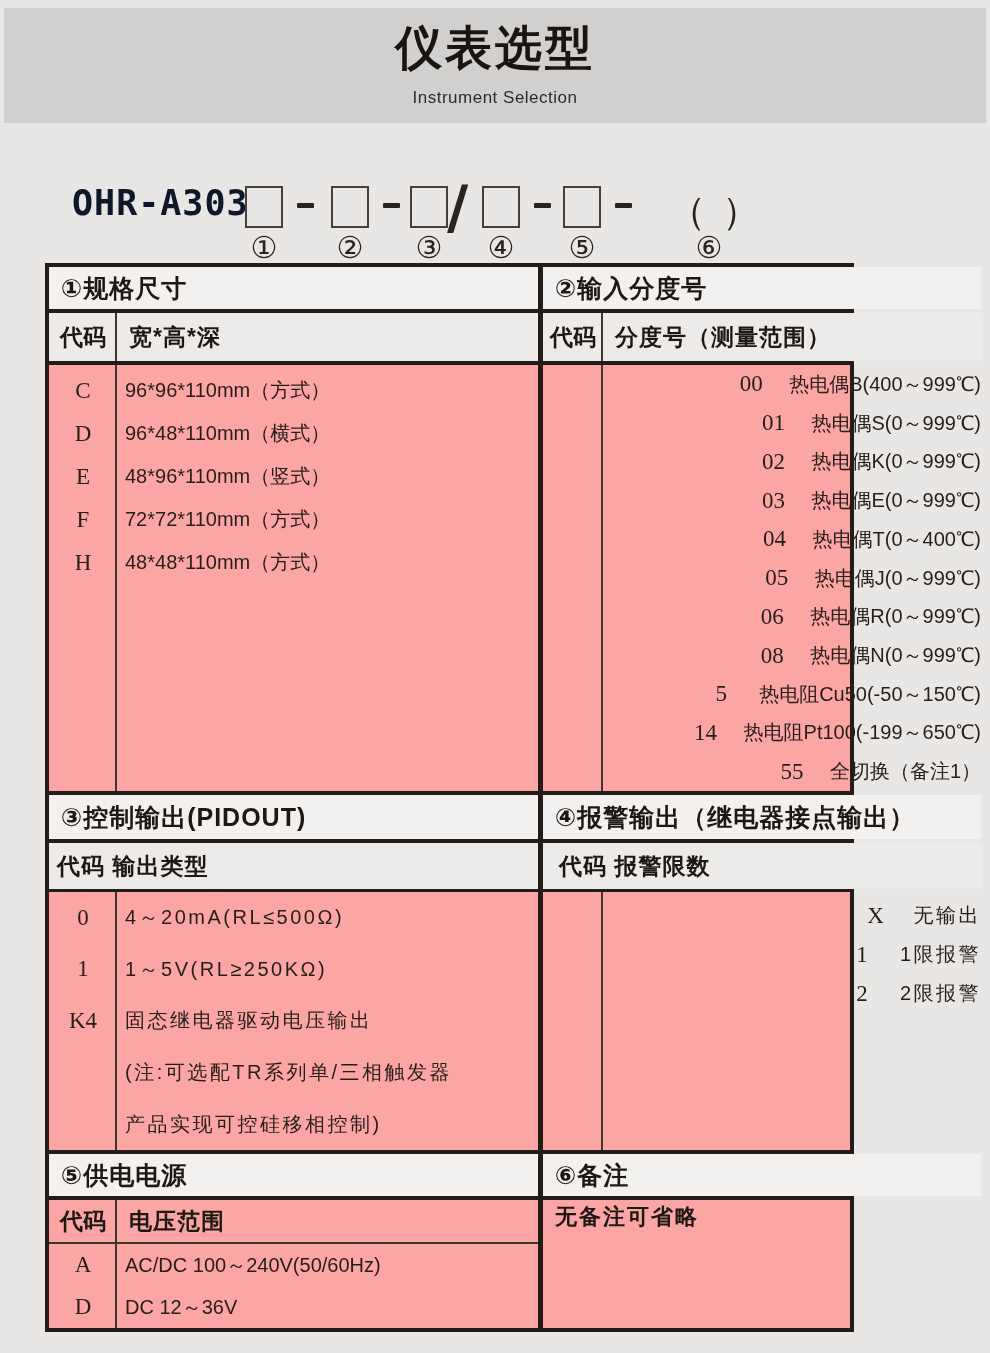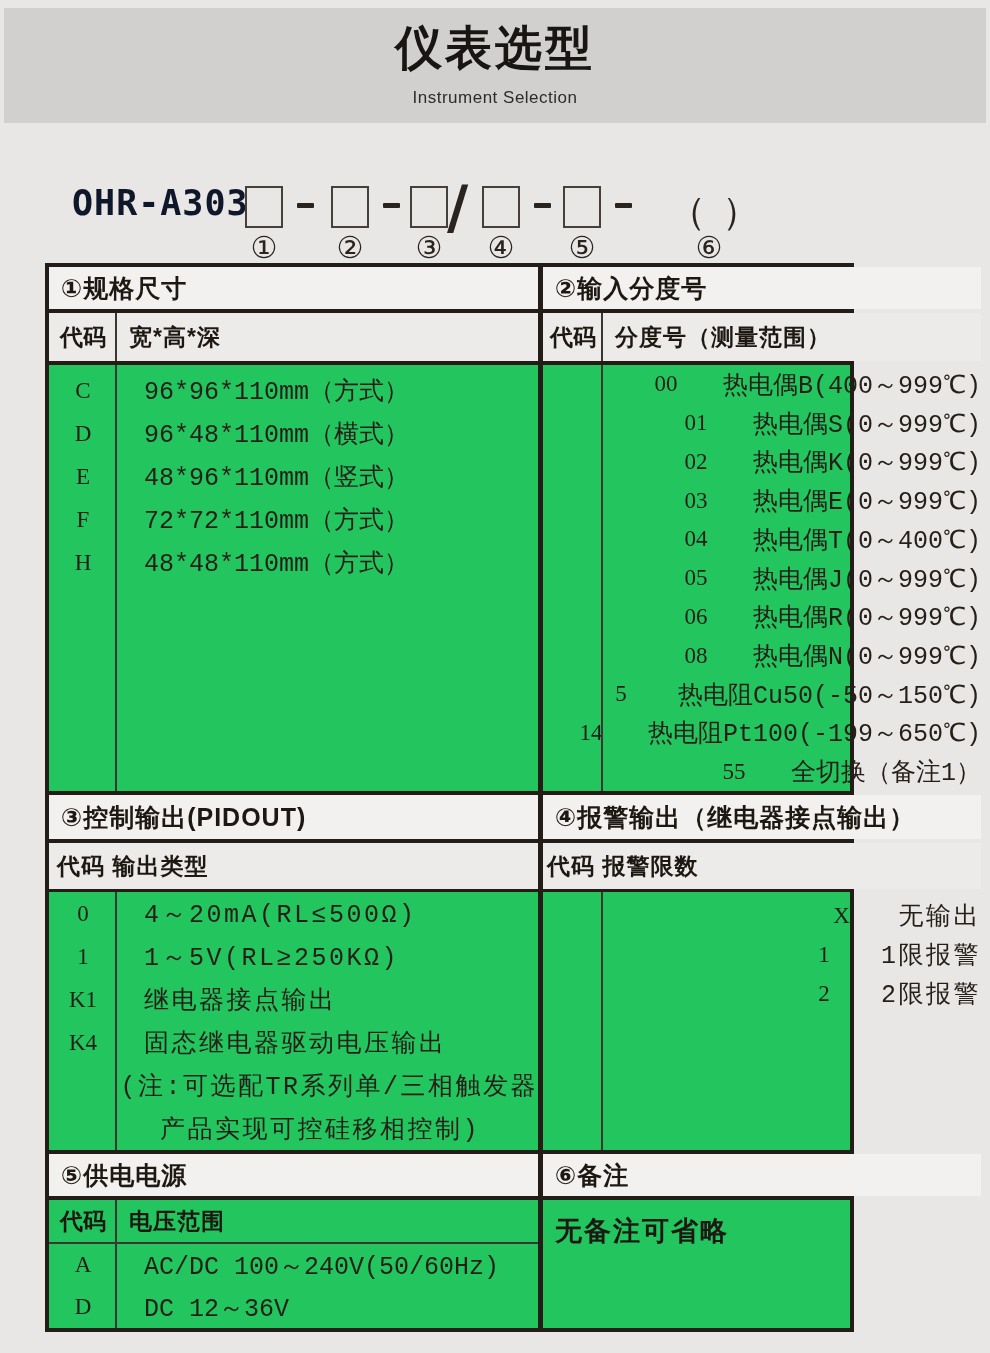--- a/index.html
+++ b/index.html
@@ -24,45 +24,45 @@
       border:2px solid #454039;background:transparent;box-sizing:border-box;}
   .dash{position:absolute;top:203px;width:17px;height:5px;background:#2a2420;border-radius:1px;}
   .slash{position:absolute;left:447px;top:174px;font-size:58px;font-weight:600;color:#2a2420;
       font-family:"DejaVu Sans","Liberation Sans",sans-serif;}
   .paren{position:absolute;top:186px;font-size:38px;color:#2a2420;font-weight:500;
       font-family:"DejaVu Sans","Liberation Sans",sans-serif;}
   .circ{position:absolute;top:230px;width:38px;text-align:center;font-size:30px;color:#2a2420;
       font-family:"DejaVu Sans",sans-serif;}
   
   .seltable{position:absolute;left:45px;top:263px;width:809px;
-      border:4px solid #241d17;background:#22c55e;box-sizing:border-box;}
+      border:4px solid #241d17;background:#fca5a5;box-sizing:border-box;}
   .hb{height:4px;background:#241d17;}
   .hb3{height:3px;background:#241d17;}
   .row{display:flex;width:932px;}
   .cl{width:489px;position:relative;box-sizing:border-box;}
   .cm{width:5px;background:#241d17;}
   .cr{width:438px;position:relative;box-sizing:border-box;align-items:flex-end;}
   .sec-head{height:42px;background:#f2f1ef;display:flex;align-items:center;}
   .sec-head .t{font-size:25px;font-weight:bold;padding-left:12px;letter-spacing:1px;color:#1e1813;}
   .sub-head{height:48px;background:#ecebe9;display:flex;align-items:stretch;}
   .sub-head .code-h{display:flex;align-items:center;justify-content:center;
       font-size:23px;font-weight:bold;color:#1e1813;}
   .sub-head .desc-h{display:flex;align-items:center;padding-left:12px;
       font-size:23px;font-weight:bold;color:#1e1813;letter-spacing:1px;}
   .vline{position:absolute;top:0;bottom:0;width:2px;background:#3c3631;}
   .v66{left:66px;} .v58{left:58px;}
   .datacell{display:flex;flex-direction:column;}
   .drow{display:flex;align-items:center;}
   .code-c{display:flex;align-items:center;justify-content:center;
       font-family:"Liberation Serif","DejaVu Serif",serif;font-size:23px;color:#261f19;}
-  .desc-c{font-family:Liberation Mono, monospace;font-size:25px;color:#261f19;
-      padding-left:27px;white-space:nowrap;}
+  .desc-c{font-family:Liberation Sans, sans-serif;font-size:20px;color:#261f19;
+      padding-left:8px;white-space:nowrap;}
   .w66{width:68px;} .w58{width:60px;}
   .sp{letter-spacing:2.5px;}
-  .note-cell{padding:13px 12px;font-size:27px;font-weight:600;color:#1e1813;letter-spacing:2px;}
+  .note-cell{padding:2px 12px;font-size:22px;font-weight:600;color:#1e1813;letter-spacing:2px;}
 </style>
 </head>
 <body>
 
 <div class="page">
 
   <div class="banner">
     <div class="title">仪表选型</div>
     <div class="subtitle">Instrument Selection</div>
   </div>
@@ -205,49 +205,45 @@
       </div>
     </div>
     <div class="hb"></div>
 
     <div class="row">
       <div class="cl sub-head" style="height:46px;">
         <div class="desc-h" style="padding-left:8px;">代码 输出类型</div>
       </div>
       <div class="cm"></div>
       <div class="cr sub-head" style="height:46px;">
-        <div class="desc-h" style="padding-left:4px;">代码 报警限数</div>
+        <div class="desc-h" style="padding-left:16px;">代码 报警限数</div>
       </div>
     </div>
     <div class="hb3"></div>
 
     <div class="row" style="height:258px;">
       <div class="cl datacell">
         <div class="vline v66"></div>
         <div class="drow" style="flex:1;">
           <div class="code-c w66">0</div>
           <div class="desc-c sp">4～20mA(RL≤500Ω)</div>
         </div>
         <div class="drow" style="flex:1;">
           <div class="code-c w66">1</div>
           <div class="desc-c sp">1～5V(RL≥250KΩ)</div>
         </div>
         <div class="drow" style="flex:1;">
-          <div class="code-c w66">K1</div>
-          <div class="desc-c sp">继电器接点输出</div>
-        </div>
-        <div class="drow" style="flex:1;">
           <div class="code-c w66">K4</div>
           <div class="desc-c sp">固态继电器驱动电压输出</div>
         </div>
         <div class="drow" style="flex:1;">
           <div class="code-c w66"></div>
           <div class="desc-c sp">(注:可选配TR系列单/三相触发器</div>
         </div>
-        <div class="drow" style="flex:1;margin-left:16px;">
+        <div class="drow" style="flex:1;">
           <div class="code-c w66"></div>
           <div class="desc-c sp">产品实现可控硅移相控制)</div>
         </div>
       </div>
       <div class="cm"></div>
       <div class="cr datacell" style="padding-top:4px;">
         <div class="vline v58"></div>
         <div class="drow" style="height:39px;">
           <div class="code-c w58">X</div>
           <div class="desc-c sp">无输出</div>

